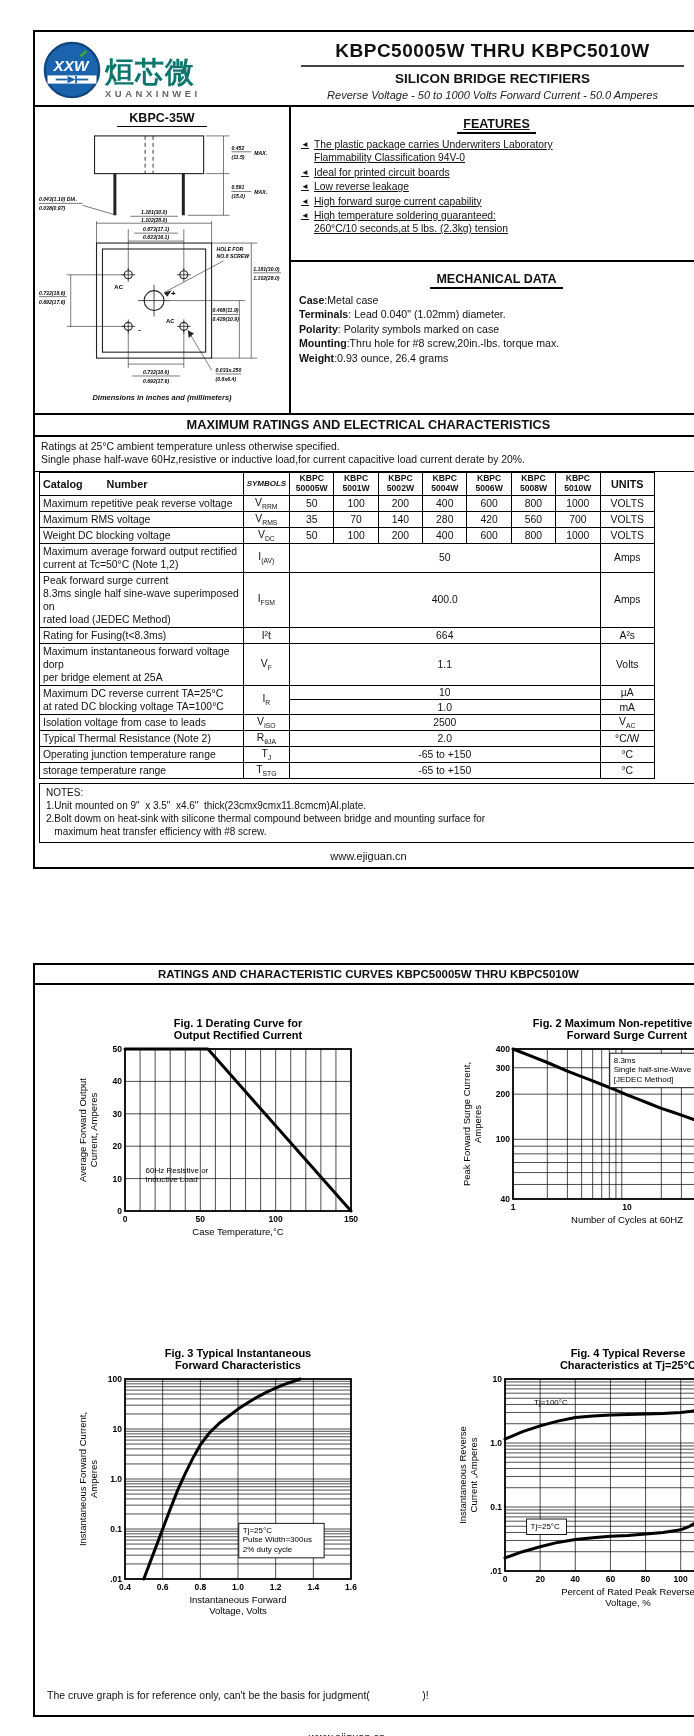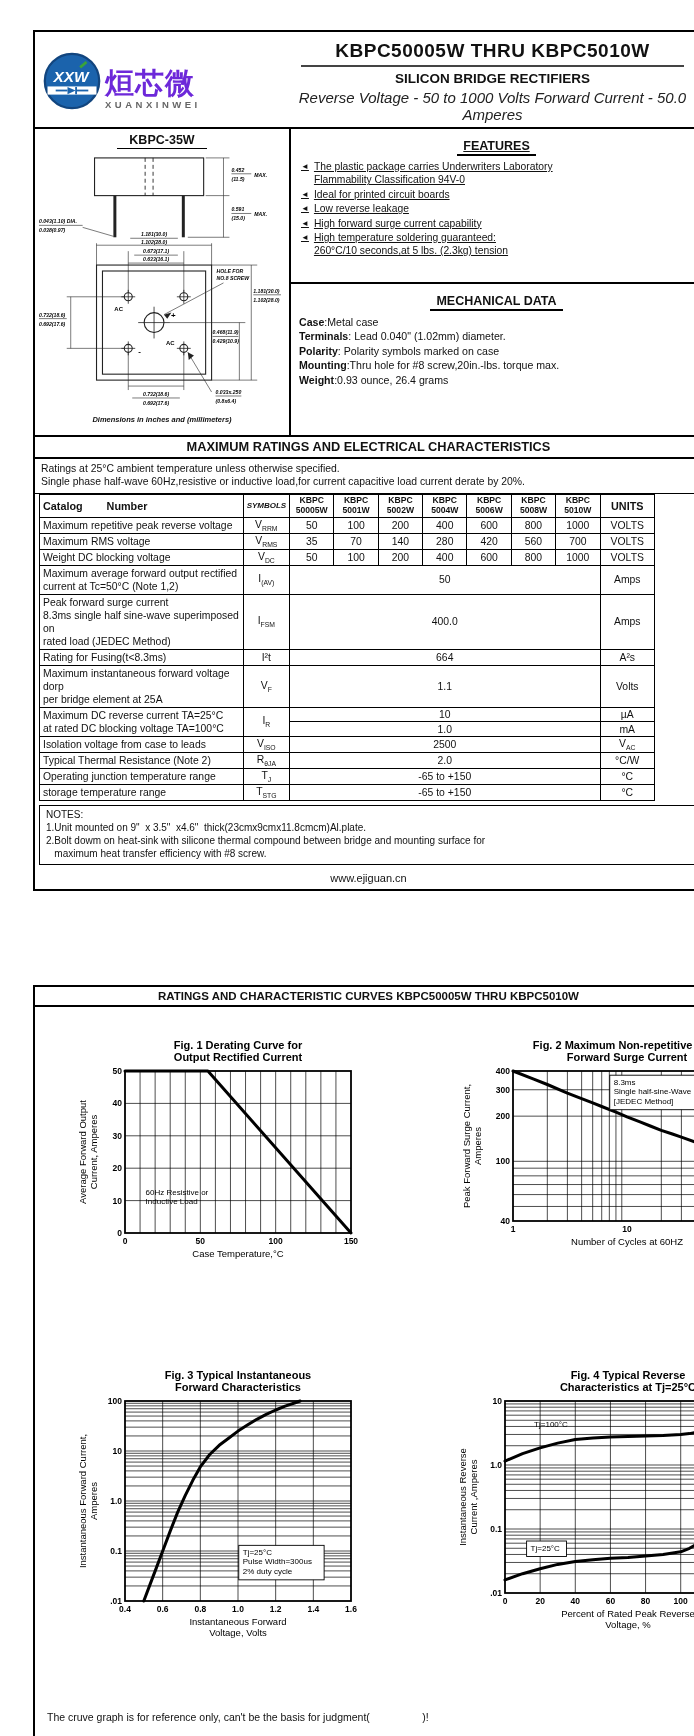--- a/index.html
+++ b/index.html
@@ -8,27 +8,27 @@
     font-family:"Liberation Sans", sans-serif; color:#111;
   }
   .sheet { width:671px; margin-left:33px; border:2px solid #000; background:#fff; }
   #page1 { margin-top:30px; }
   #page2 { margin-top:94px; }
 
   
   .p1-header { display:flex; align-items:center; border-bottom:2px solid #000; padding:6px 8px 4px; }
   .logo-wrap { display:flex; align-items:flex-end; width:252px; }
   .logo-txt { margin-left:4px; }
-  .logo-cn { font-size:29px; font-weight:bold; color:#6d28d9; letter-spacing:1px; line-height:1.05; }
+  .logo-cn { font-size:29px; font-weight:bold; color:#0f766e; letter-spacing:1px; line-height:1.05; }
   .logo-en { font-size:9.5px; color:#666; letter-spacing:3.5px; font-weight:bold; }
   .title-block { flex:1; text-align:center; padding-right:4px; }
   .part-range { font-size:19px; font-weight:bold; letter-spacing:0.5px; margin:2px 0 3px; }
   .title-rule { border:none; border-top:2px solid #444; margin:0 6px 4px; }
   .family { font-size:13.5px; font-weight:bold; margin:1px 0 3px; }
-  .subtitle { font-size:15px; font-style:italic; color:#222; }
+  .subtitle { font-size:11px; font-style:italic; color:#222; }
 
   
   .p1-cols { display:flex; border-bottom:2px solid #000; }
   .left-col { width:256px; border-right:2px solid #000; padding:2px 2px 0; }
   .pkg-title { text-align:center; font-weight:bold; font-size:12.5px; margin:2px 0 1px; }
   .pkg-title span { border-bottom:1.5px solid #000; padding:0 12px 1px; }
   .pkg-caption { text-align:center; font-size:7.5px; font-style:italic; font-weight:bold; margin:1px 0 11px; }
   .right-col { flex:1; display:flex; flex-direction:column; }
   .features { border-bottom:2px solid #000; padding:4px 8px 23px;text-decoration:underline; }
   .mech { padding:4px 8px 8px; flex:1; }

